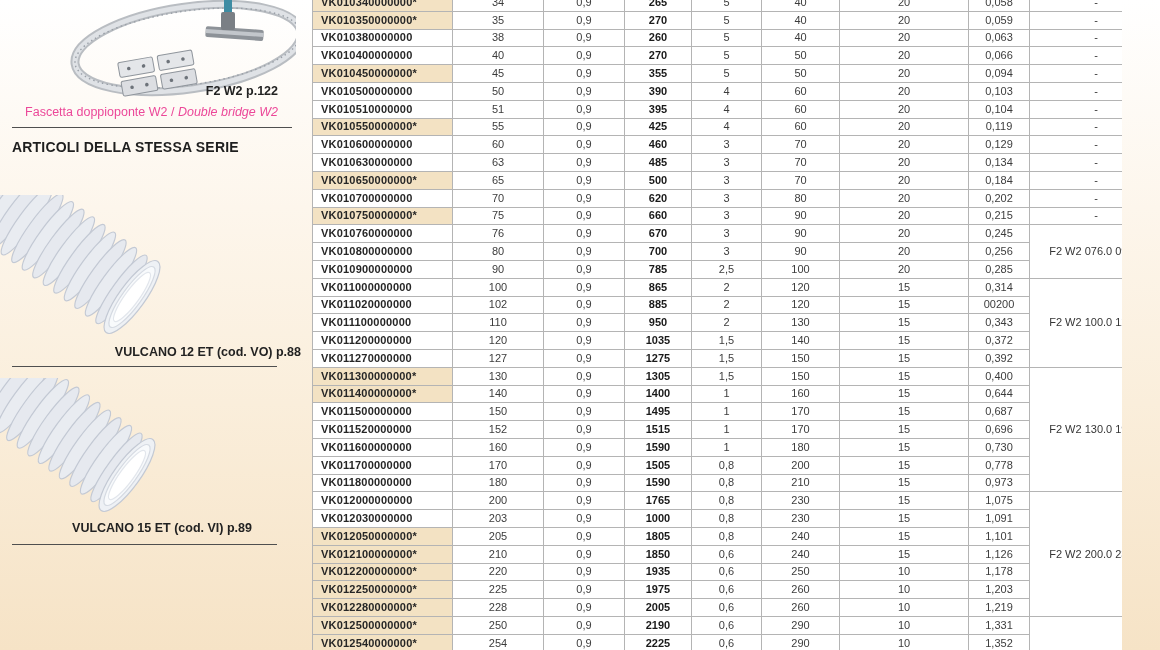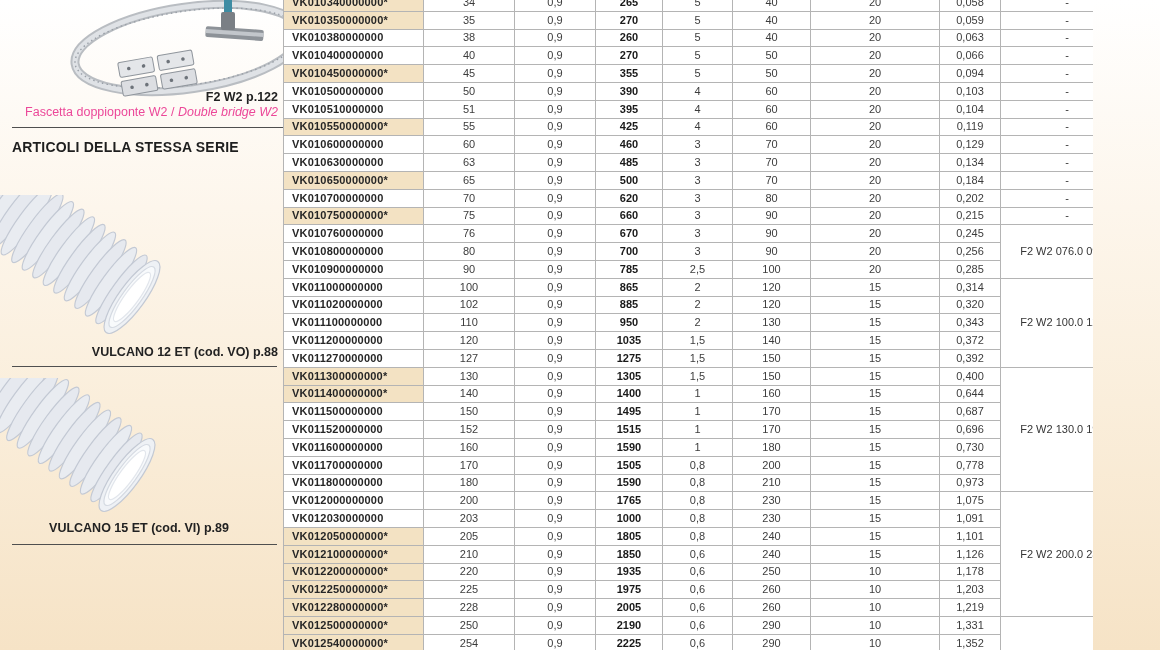--- a/index.html
+++ b/index.html
@@ -6,36 +6,36 @@
   body{
     width:1160px;height:650px;overflow:hidden;
     font-family:"Liberation Sans", sans-serif;
     background:linear-gradient(180deg,#ffffff 0%,#fdf6ec 32%,#faeedb 62%,#f6e3c6 100%);
   }
   #stage{position:relative;width:1160px;height:650px;}
 
   
   #left-panel{position:absolute;left:0;top:0;width:296px;height:650px;}
   .cap-block{position:absolute;left:0;width:278px;text-align:right;color:#222;}
-  #clamp-ref{top:90px;font-weight:bold;font-size:12.5px;}
+  #clamp-ref{top:84px;font-weight:bold;font-size:12.5px;}
   #clamp-name{top:105px;font-size:12.5px;color:#ec4899;}
   #clamp-name .it{font-style:italic;}
   .rule{position:absolute;height:0;border-top:1.5px solid #4f4f4f;}
   #rule-1{left:12px;top:127px;width:280px;}
   #rule-2{left:12px;top:366px;width:265px;}
   #rule-3{left:12px;top:544px;width:265px;}
   #series-title-it{position:absolute;left:12px;top:139px;font-size:14px;font-weight:bold;color:#1e1e1e;letter-spacing:.2px;text-align:center;}
   #series-title-en{position:absolute;left:12px;top:156px;font-size:14px;font-weight:bold;font-style:italic;color:#1e1e1e;letter-spacing:.2px;}
-  .hose-cap{font-weight:bold;font-size:12.5px;}
+  .hose-cap{font-weight:bold;font-size:12.5px;padding-left:23px;}
   #hose1-cap{top:345px;}
   #hose2-cap{top:521px;text-align:center;}
   svg{display:block;}
 
   
-  #table-clip{position:absolute;left:283px;top:0;width:810px;height:650px;overflow:hidden;}
+  #table-clip{position:absolute;left:312px;top:0;width:810px;height:650px;overflow:hidden;}
   table{border-collapse:collapse;table-layout:fixed;width:850px;margin-top:-7px;background:#fff;}
   td{border:1px solid #b4b4b4;height:16.8px;padding:0;text-align:center;
      font-size:11px;line-height:1;color:#3c3c3c;overflow:hidden;white-space:nowrap;}
   td.code{text-align:left;padding-left:8px;font-weight:bold;color:#262626;letter-spacing:.2px;}
   td.hl{background:#f3e2c3;}
   td.b{font-weight:bold;color:#1a1a1a;}
   td.note{font-size:11px;color:#353535;}
 </style>
 </head>
 <body>
@@ -329,21 +329,21 @@
             <td rowspan="5" class="note">F2 W2 100.0 127.0</td>
           </tr>
           <tr>
             <td class="code">VK011020000000</td>
             <td>102</td>
             <td>0,9</td>
             <td class="b">885</td>
             <td>2</td>
             <td>120</td>
             <td>15</td>
-            <td>0,320</td>
+            <td>00200</td>
           </tr>
           <tr>
             <td class="code">VK011100000000</td>
             <td>110</td>
             <td>0,9</td>
             <td class="b">950</td>
             <td>2</td>
             <td>130</td>
             <td>15</td>
             <td>0,343</td>

